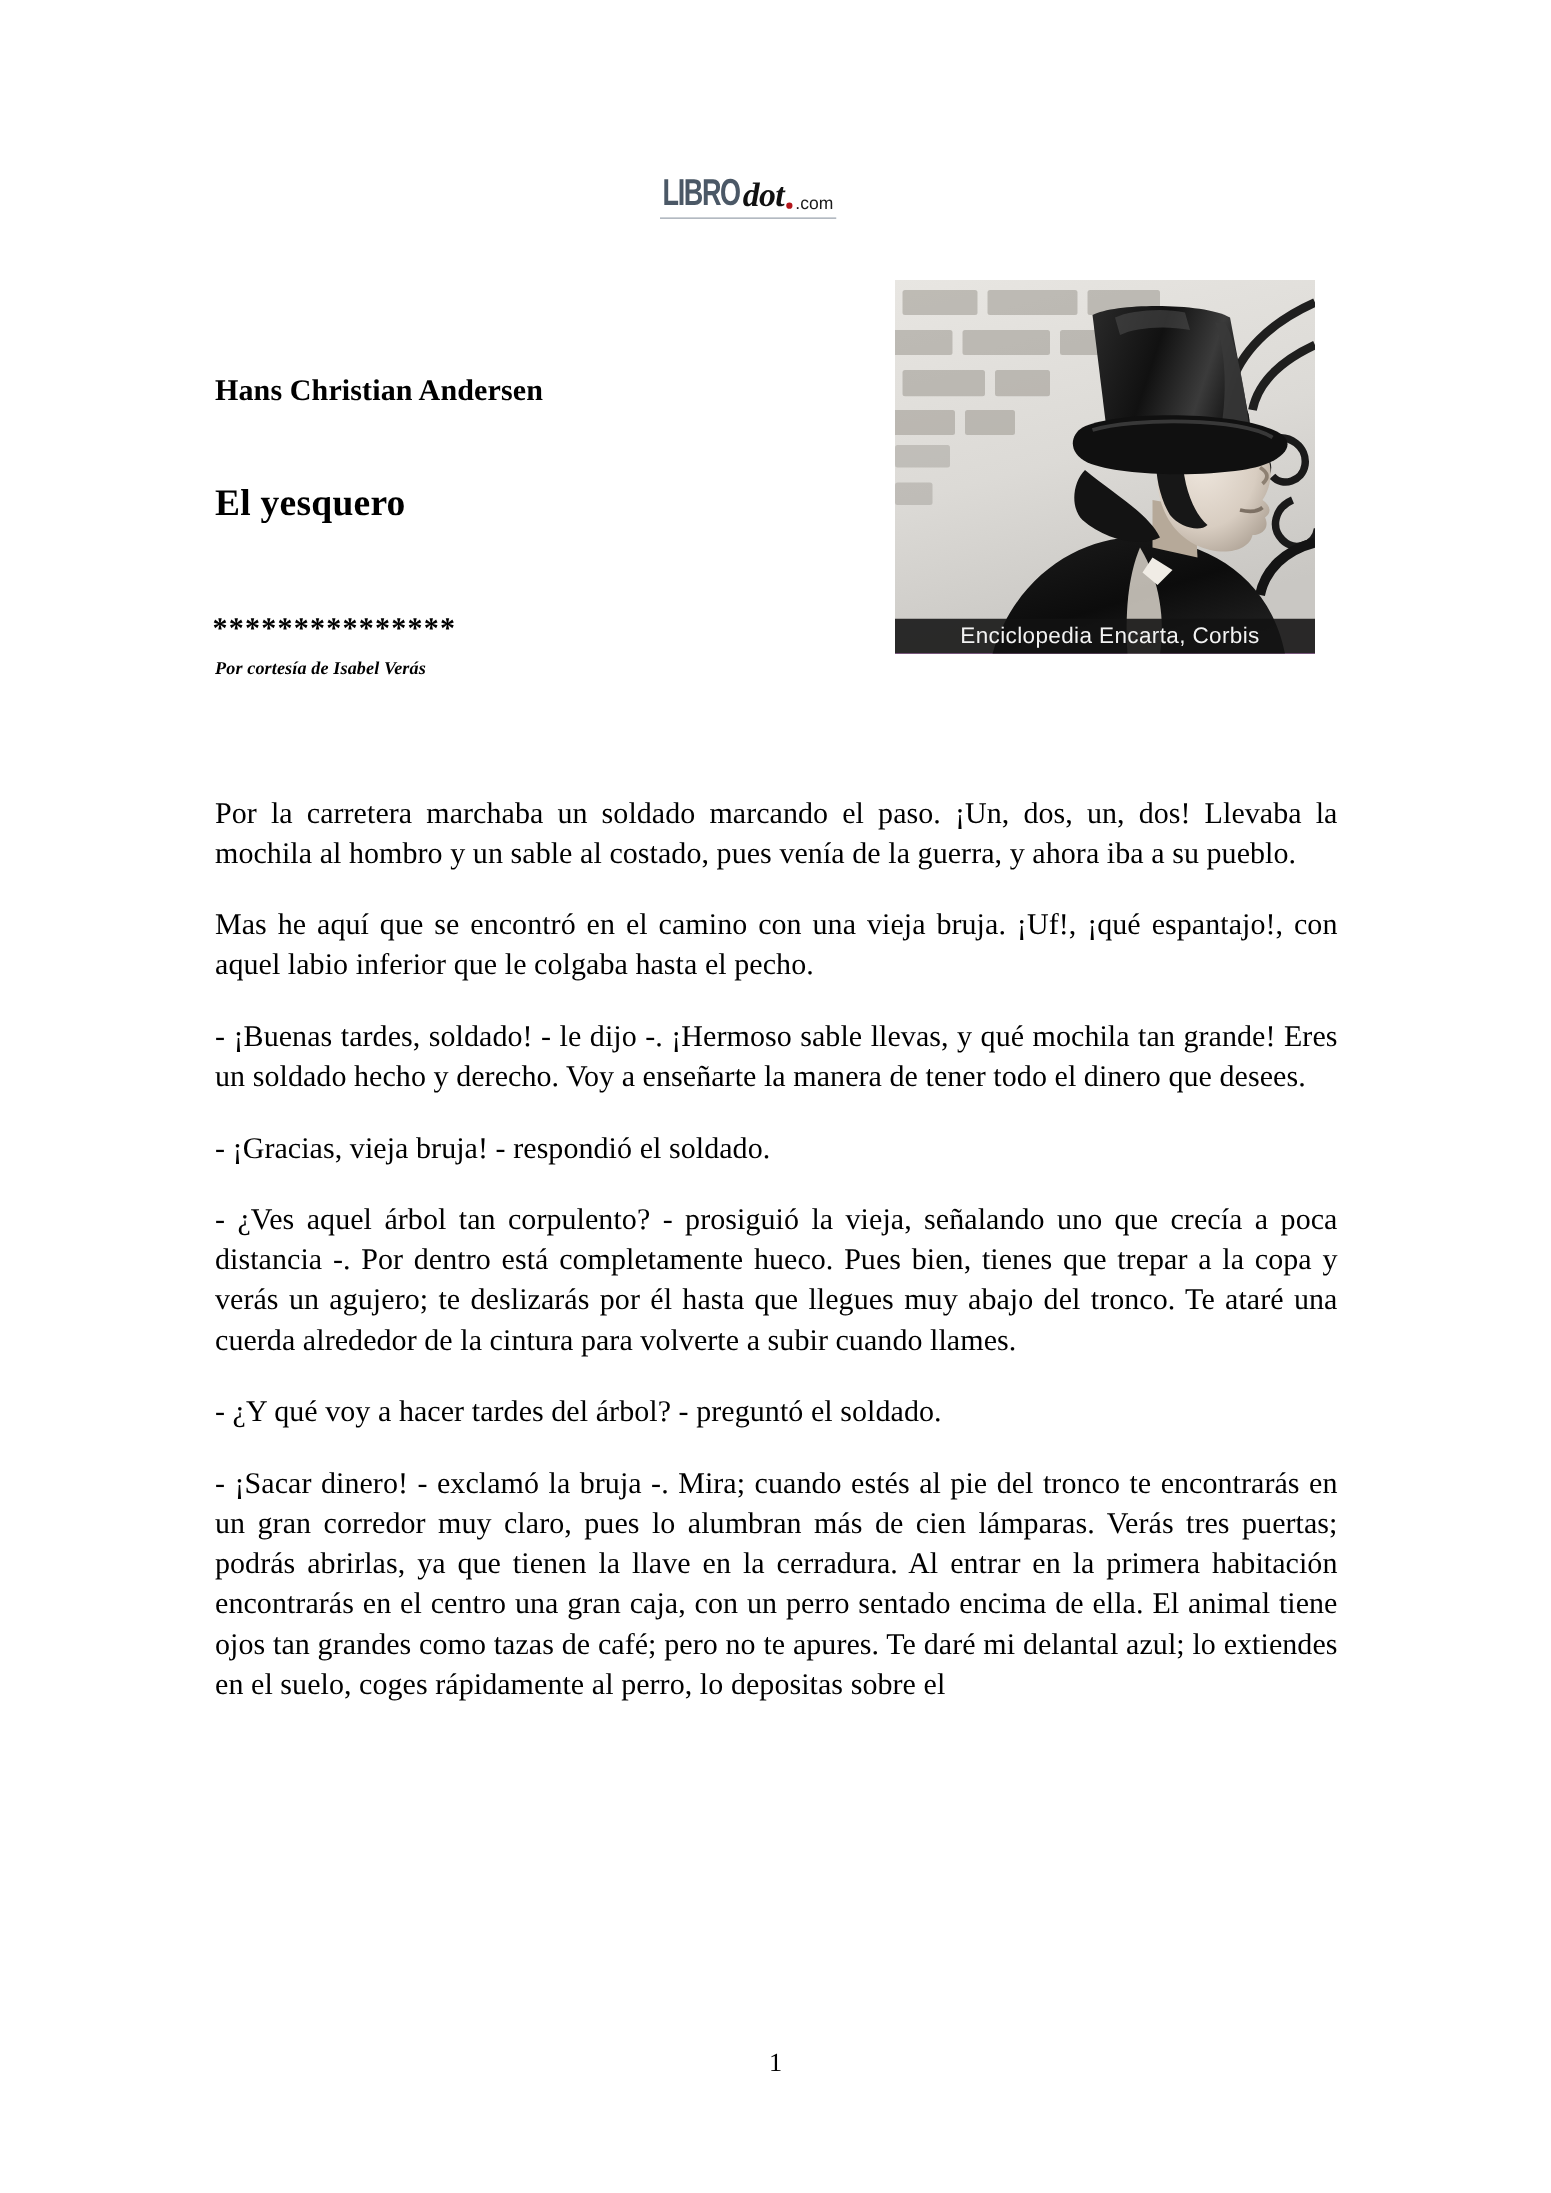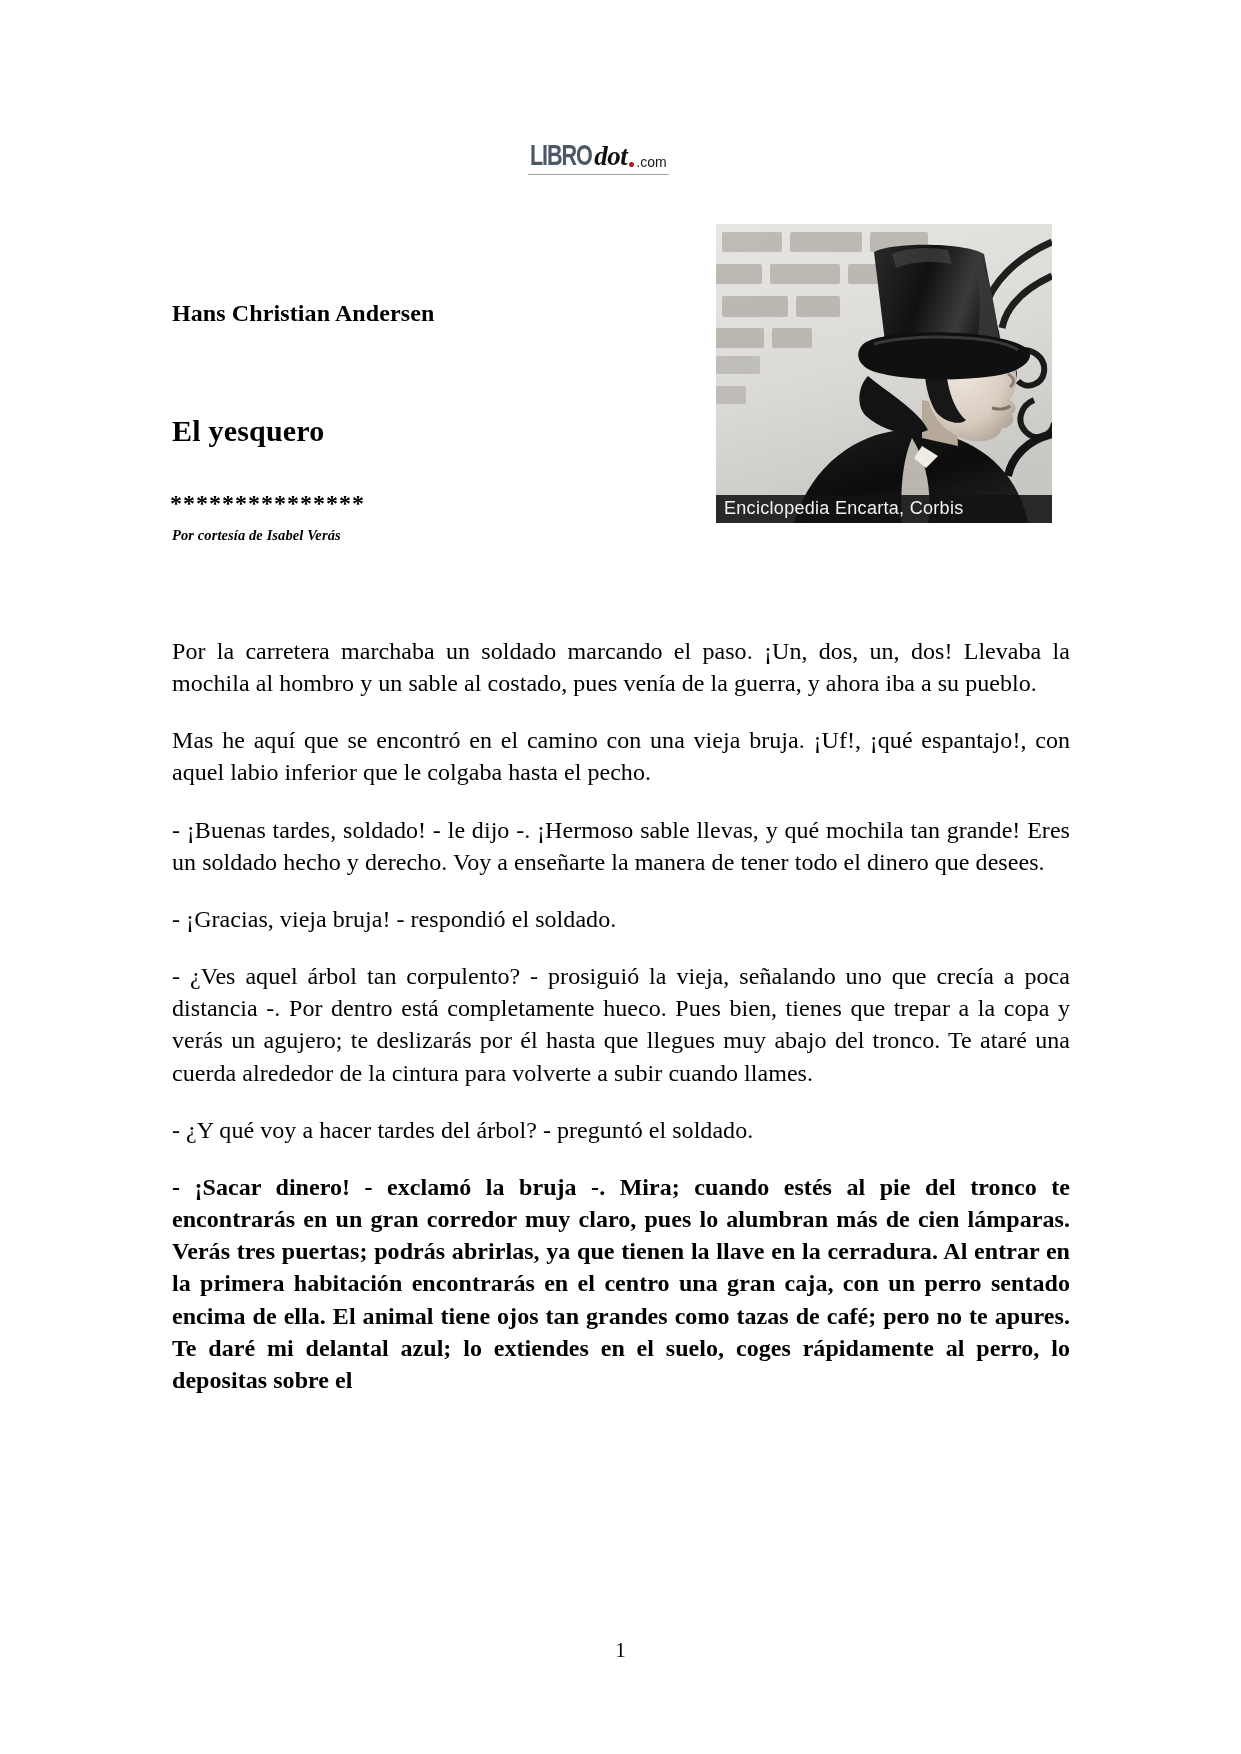--- a/index.html
+++ b/index.html
@@ -89,21 +89,20 @@
     white-space: nowrap;
   }
   .story-title {
     position: absolute;
     left: 172px;
     top: 386px;
     font-size: 30px;
     font-weight: bold;
     letter-spacing: 0.2px;
     white-space: nowrap;
-    margin-top: 28px;
   }
   .stars {
     position: absolute;
     left: 170px;
     top: 491px;
     font-size: 24px;
     font-weight: bold;
     letter-spacing: 1px;
     white-space: nowrap;
     line-height: 1;
@@ -121,20 +120,21 @@
 
   
   .photo {
     position: absolute;
     left: 716px;
     top: 224px;
     width: 336px;
     height: 299px;
     overflow: hidden;
     background: #d946ef;
+    text-align: center;
   }
   .photo svg { display: block; width: 100%; height: 100%; }
   .photo-caption {
     position: absolute;
     left: 0;
     bottom: 0;
     width: 100%;
     background: rgba(18,18,18,0.88);
     color: #f2f2f2;
     font-family: "Liberation Sans", sans-serif;
@@ -154,21 +154,21 @@
     width: 898px;
   }
   .body-text p {
     margin: 0 0 25px 0;
     font-size: 24px;
     line-height: 1.34;
     text-align: justify;
     text-justify: inter-word;
     letter-spacing: 0.05px;
   }
-  .body-text p:last-child { margin-bottom: 4px; font-weight: bold; }
+  .body-text p:last-child { margin-bottom: 4px; }
 
   
   .page-number {
     position: absolute;
     left: 0;
     top: 1638px;
     width: 1241px;
     text-align: center;
     font-size: 21px;
   }

